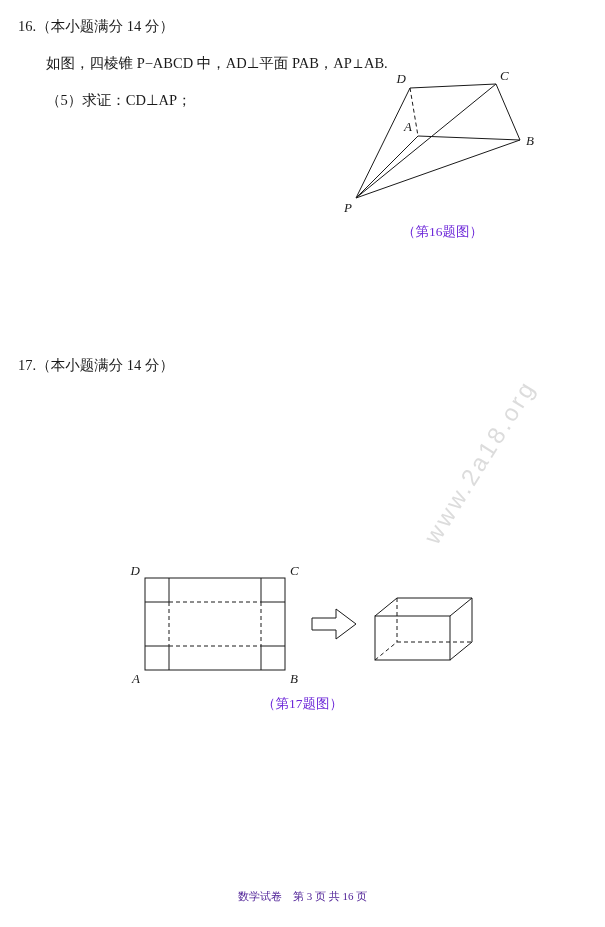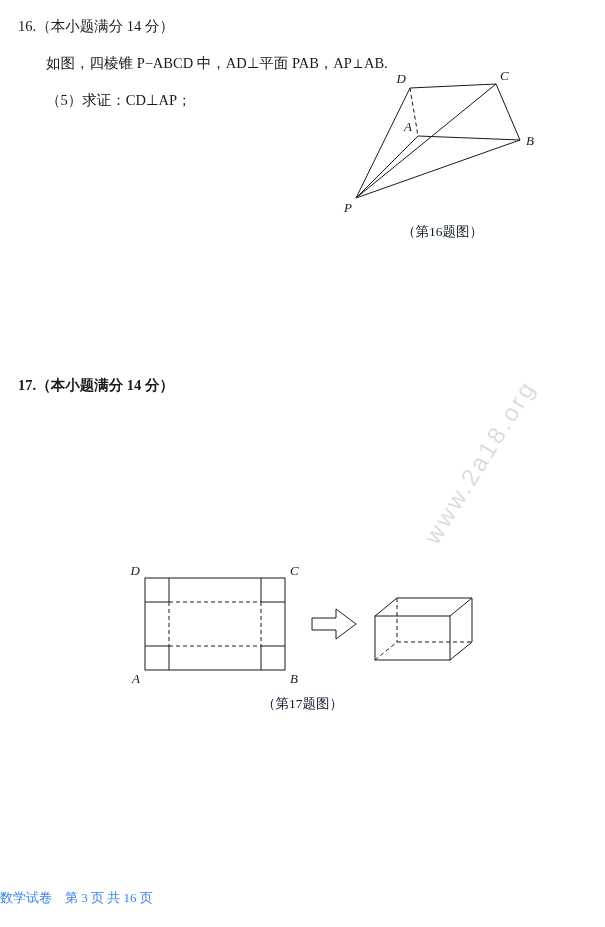--- a/index.html
+++ b/index.html
@@ -20,32 +20,32 @@
   .q-number { margin-bottom: 18px; }
   .indent { padding-left: 28px; }
   .fig16 {
     position: absolute; left: 325px; top: 70px; width: 235px;
     text-align: center;
   }
   .fig17 {
     position: absolute; left: 115px; top: 564px; width: 375px;
     text-align: center;
   }
-  .fig-caption { font-size: 13.5px; margin-top: 5px; color: #0f172a; }
-  .q17-block { position: absolute; top: 376px; left: 18px; width: 570px; font-weight: bold; }
+  .fig-caption { font-size: 13.5px; margin-top: 5px; color: #6d28d9; }
+  .q17-block { position: absolute; top: 356px; left: 18px; width: 570px; }
   .q17-body {
     text-indent: 2em;
     text-align: justify;
     line-height: 28.5px;
     margin-bottom: 15px;
   }
   .q17-block .item { padding-left: 28px; margin-bottom: 15px; line-height: 21px; }
   .footer {
     position: absolute; top: 889px; left: 0; width: 100%;
-    text-align: left; font-size: 13px; color: #3b82f6;
+    text-align: center; font-size: 11px; color: #4c1d95;
   }
   .watermark {
     position: absolute; left: 330px; top: 448px; width: 300px;
     text-align: center;
     transform: rotate(-58deg);
     color: rgba(130, 130, 130, 0.28);
     font-size: 24px; letter-spacing: 3px;
     white-space: nowrap;
     pointer-events: none;
     font-family: "Liberation Sans", "DejaVu Sans", sans-serif;

